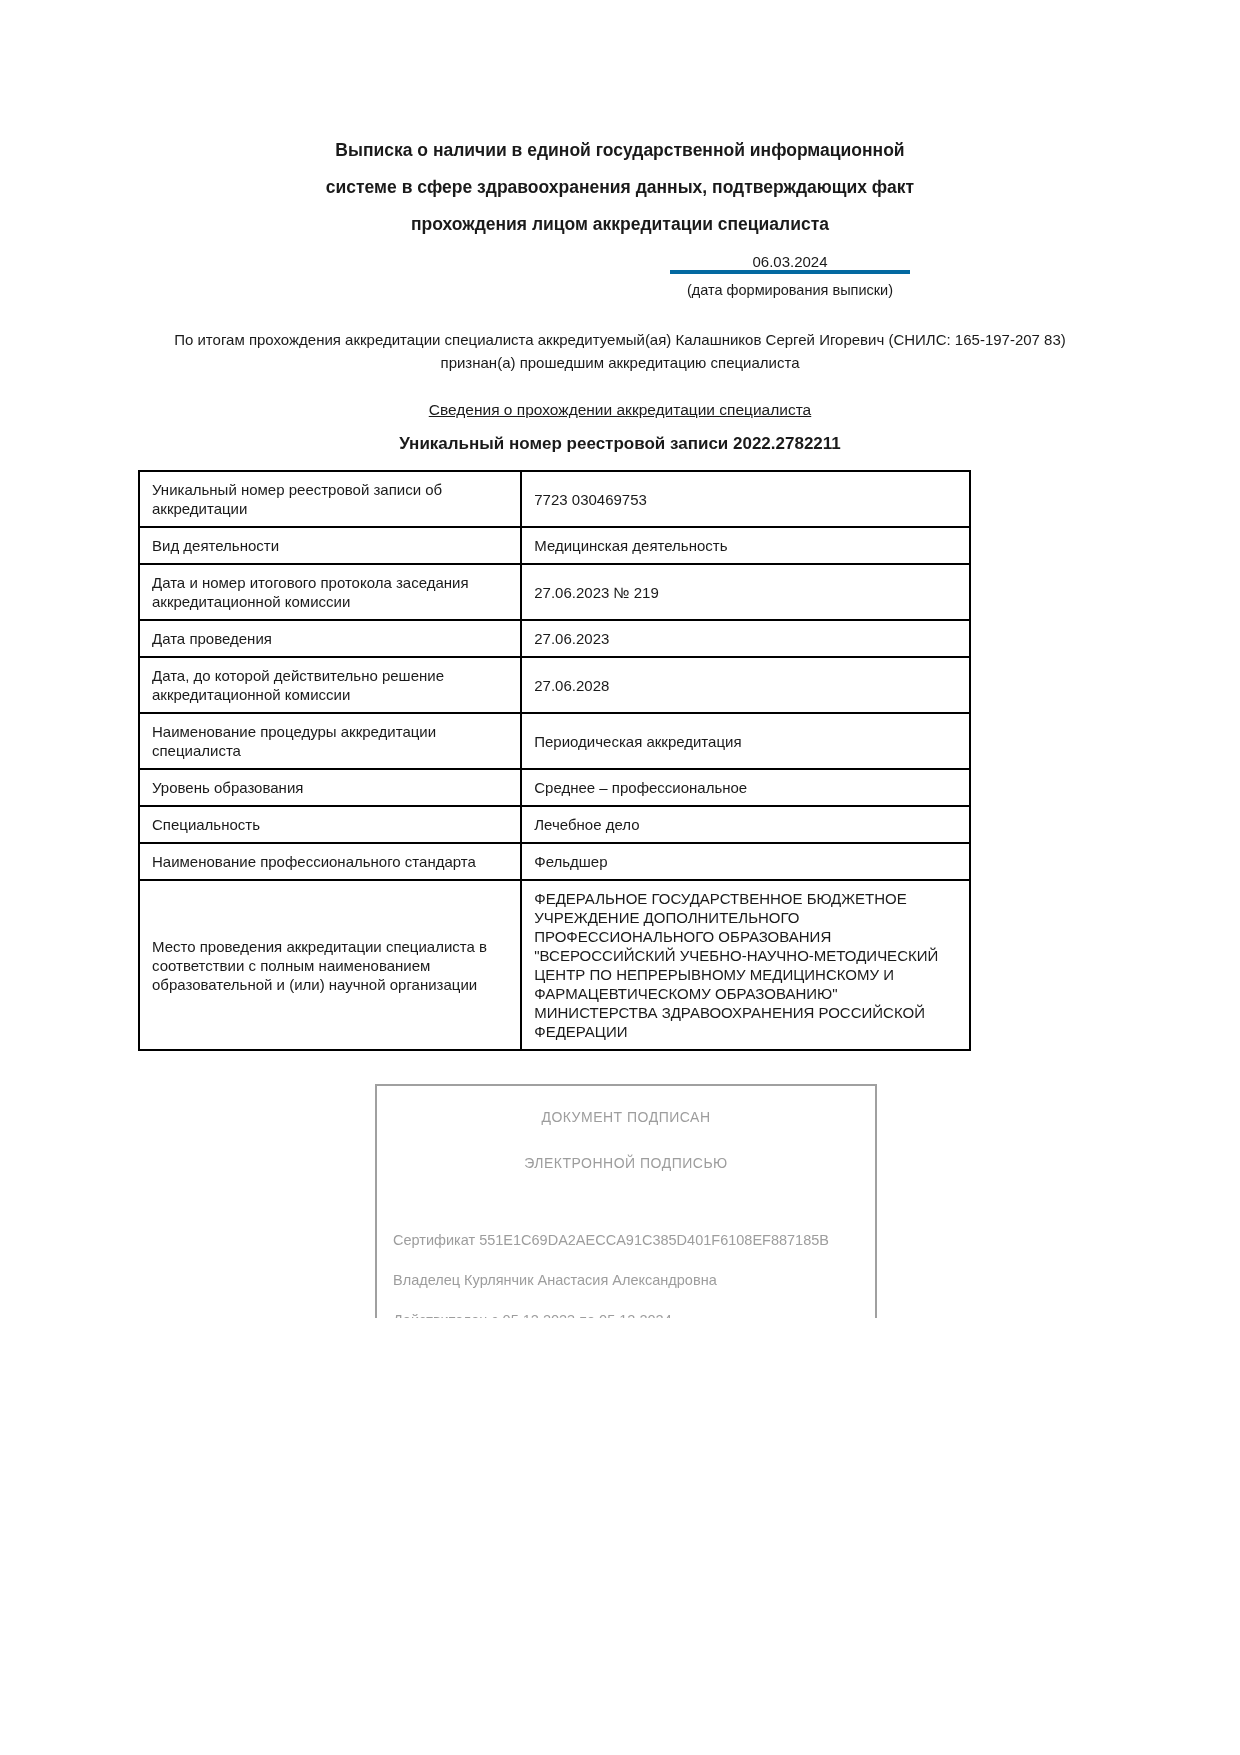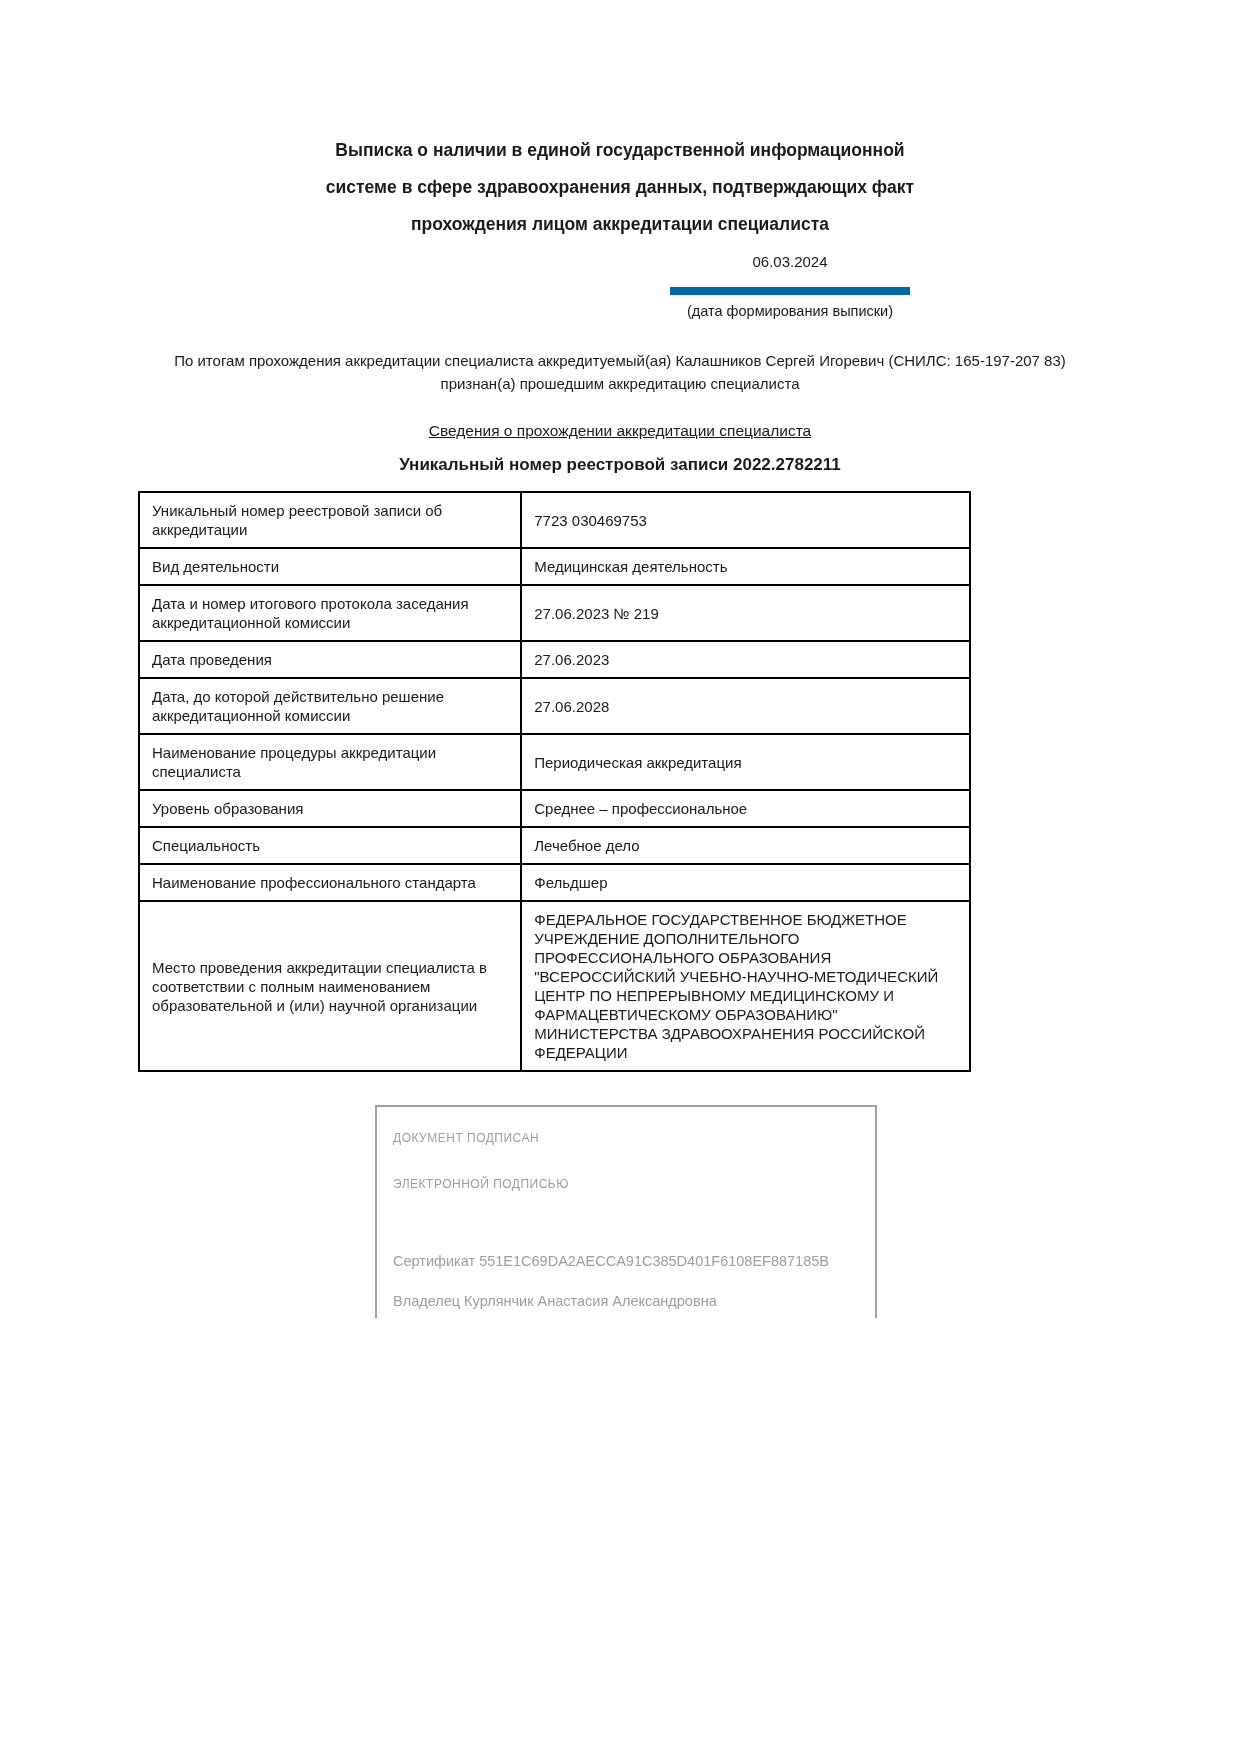--- a/index.html
+++ b/index.html
@@ -25,22 +25,22 @@
     line-height: 37px;
   }
   .date-block {
     width: 240px;
     margin: 10px 330px 0 auto;
     text-align: center;
     font-size: 15px;
   }
   .date-value {
     display: block;
-    padding-bottom: 17px;
-    border-bottom: 8px solid #0369a1;
+    padding-bottom: 0;
+    border-bottom: 4px solid #0369a1;
   }
   .date-caption {
     display: block;
     padding-top: 8px;
     font-size: 14.5px;
   }
   .intro {
     margin: 30px 90px 0 90px;
     text-align: center;
     font-size: 15px;
@@ -77,21 +77,22 @@
   .signature-box {
     box-sizing: border-box;
     width: 502px;
     min-height: 246px;
     margin: 33px 0 0 375px;
     border: 2px solid #a0a0a0;
     color: #9d9d9d;
     padding: 20px 16px 18px 16px;
   }
   .signature-header {
-    font-size: 12px;
+    text-align: center;
+    font-size: 14px;
     line-height: 22px;
     margin-bottom: 24px;
     letter-spacing: 0.5px;
   }
   .signature-details {
     margin-top: 58px;
     font-size: 14.5px;
   }
   .signature-details div {
     margin-bottom: 24px;

